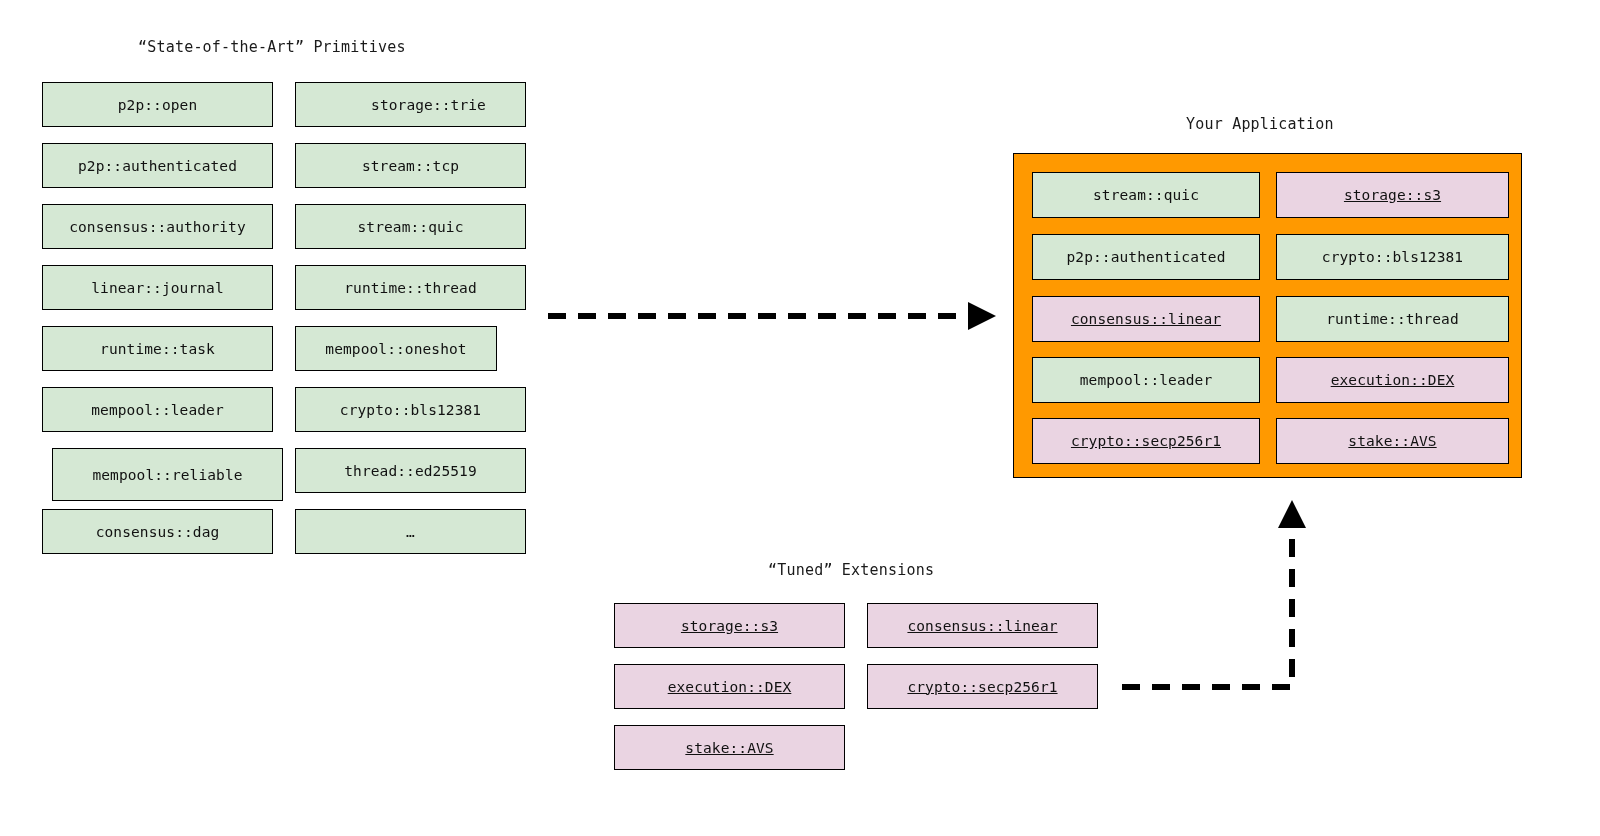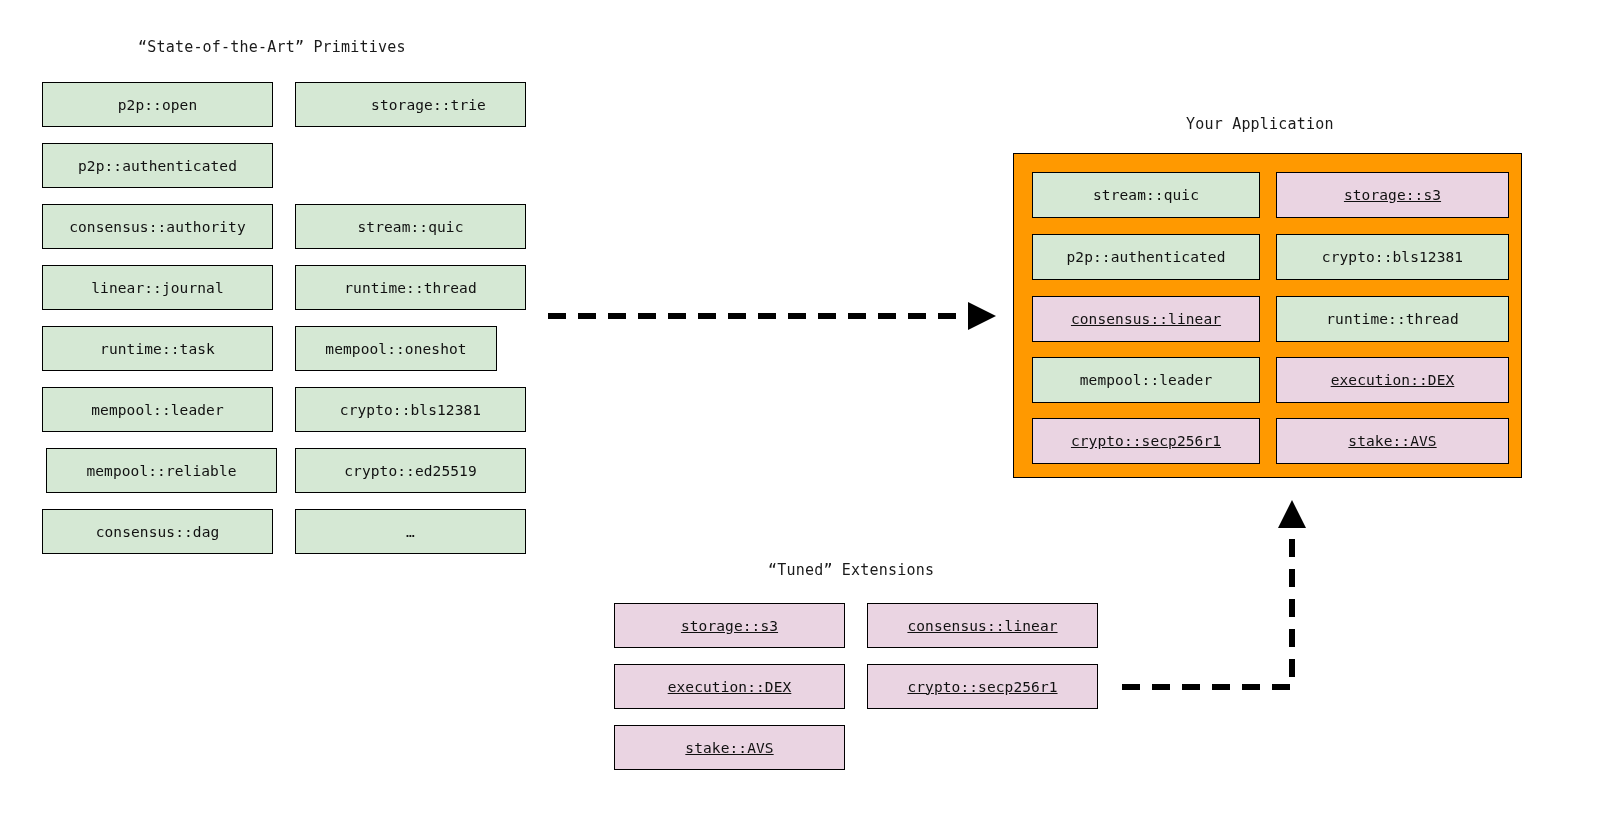--- a/index.html
+++ b/index.html
@@ -68,29 +68,30 @@
 <div class="canvas">
 
   <div class="section-title" style="left:138px; top:38px;text-align:center;">“State-of-the-Art” Primitives</div>
 
   <div class="node green" style="left:42px;  top:82px;  width:231px; height:45px;">p2p::open</div>
   <div class="node green" style="left:42px;  top:143px; width:231px; height:45px;">p2p::authenticated</div>
   <div class="node green" style="left:42px;  top:204px; width:231px; height:45px;">consensus::authority</div>
   <div class="node green" style="left:42px;  top:265px; width:231px; height:45px;">linear::journal</div>
   <div class="node green" style="left:42px;  top:326px; width:231px; height:45px;">runtime::task</div>
   <div class="node green" style="left:42px;  top:387px; width:231px; height:45px;">mempool::leader</div>
-  <div class="node green" style="left:46px;  top:448px; width:231px; height:45px;">mempool::reliable</div>
+  <div class="node green" style="left:52px;  top:448px; width:231px; height:53px;">mempool::reliable</div>
   <div class="node green" style="left:42px;  top:509px; width:231px; height:45px;">consensus::dag</div>
 
   <div class="node green" style="left:295px; top:82px;  width:231px; height:45px;padding-left:36px;">storage::trie</div>
+  <div class="node green" style="left:295px; top:143px; width:231px; height:45px;">stream::tcp</div>
   <div class="node green" style="left:295px; top:204px; width:231px; height:45px;">stream::quic</div>
   <div class="node green" style="left:295px; top:265px; width:231px; height:45px;">runtime::thread</div>
   <div class="node green" style="left:295px; top:326px; width:202px; height:45px;">mempool::oneshot</div>
   <div class="node green" style="left:295px; top:387px; width:231px; height:45px;">crypto::bls12381</div>
-  <div class="node green" style="left:295px; top:448px; width:231px; height:45px;">crypto::ed25519</div>
+  <div class="node green" style="left:295px; top:448px; width:231px; height:45px;">thread::ed25519</div>
   <div class="node green" style="left:295px; top:509px; width:231px; height:45px;">…</div>
 
   <div class="section-title" style="left:1186px; top:115px;">Your Application</div>
 
   <div class="app-panel" style="left:1013px; top:153px; width:509px; height:325px;">
 
     <div class="node green" style="left:18px;  top:18px;  width:228px; height:46px;">stream::quic</div>
     <div class="node green" style="left:18px;  top:80px;  width:228px; height:46px;">p2p::authenticated</div>
     <div class="node pink" style="left:18px;  top:142px; width:228px; height:46px;">consensus::linear</div>
     <div class="node green" style="left:18px;  top:203px; width:228px; height:46px;">mempool::leader</div>

